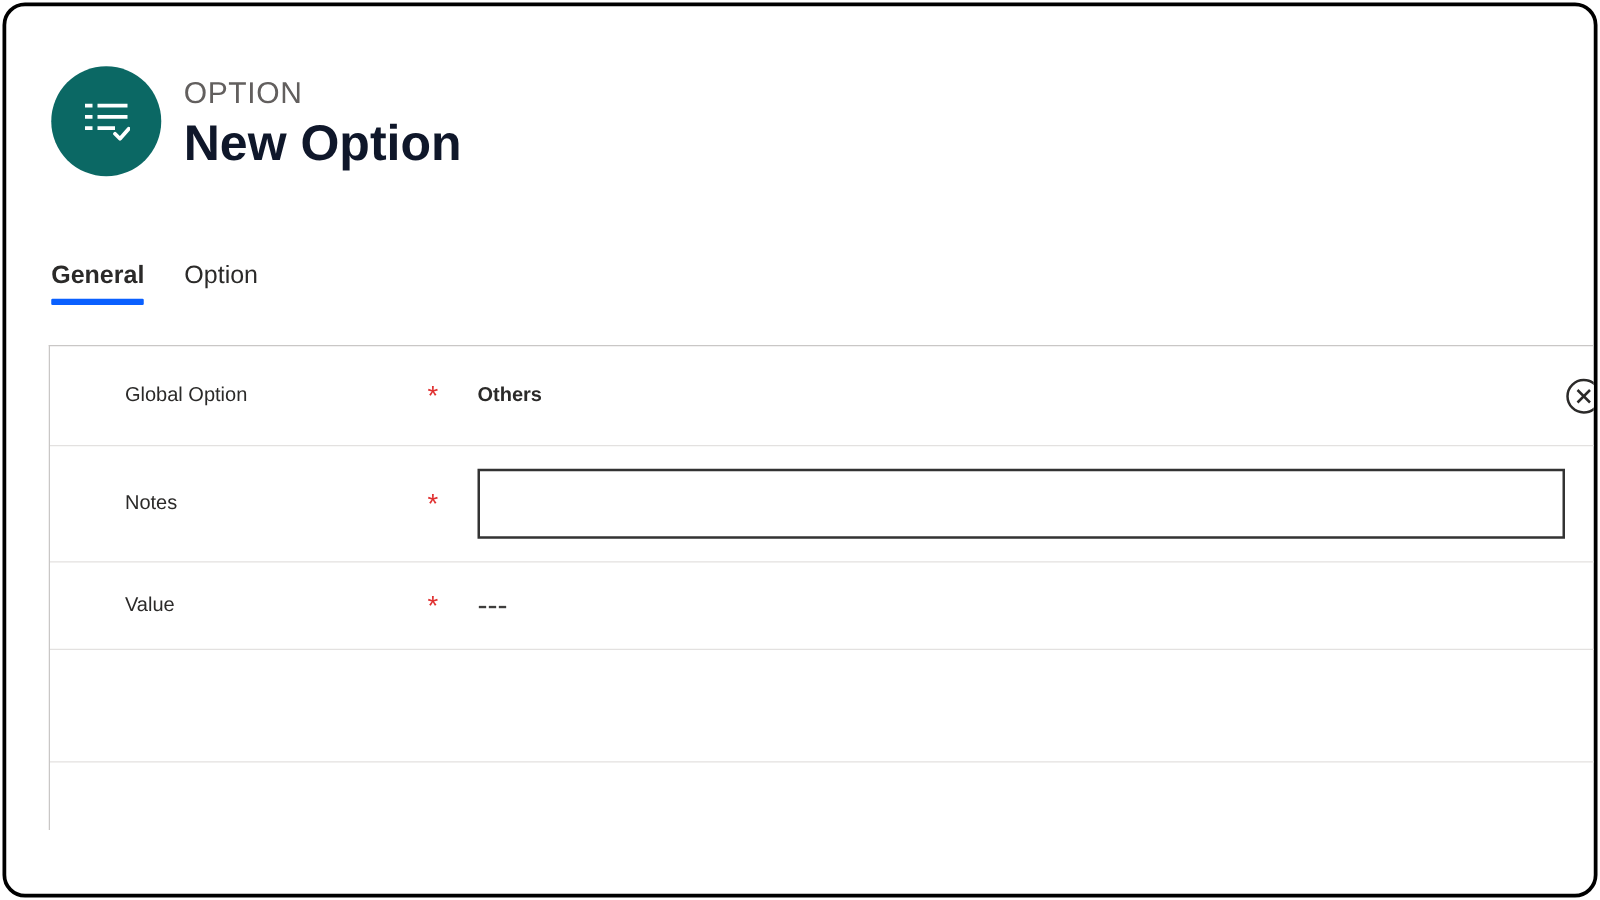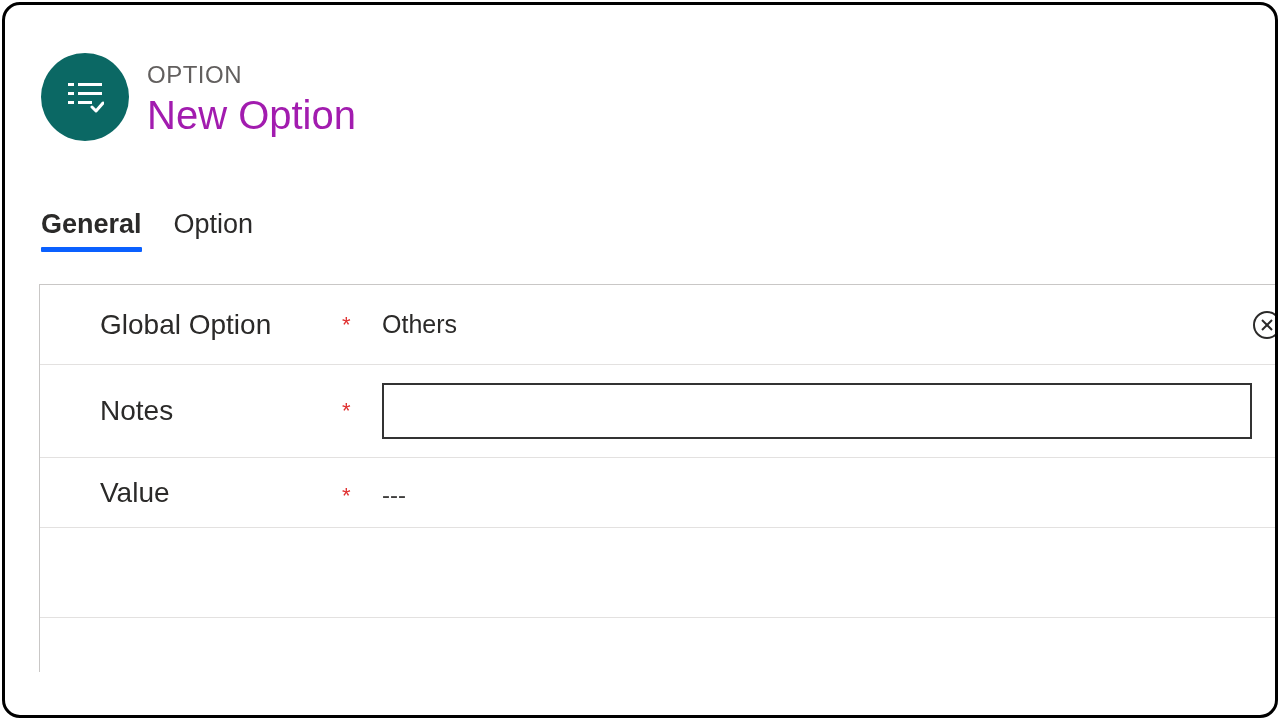--- a/index.html
+++ b/index.html
@@ -7,39 +7,39 @@
     .frame { position: absolute; top: 2px; left: 2px; width: 1276px; height: 716px; border: 3px solid #000; border-radius: 18px; background: #fff; overflow: hidden; }
 
     .header { display: flex; align-items: center; padding: 48px 0 0 36px; }
     .header-icon {
       width: 88px; height: 88px; border-radius: 50%;
       background: #0b6864; display: flex; align-items: center; justify-content: center;
       flex-shrink: 0;
     }
     .header-text { margin-left: 18px; }
     .entity-label { font-size: 24px; color: #625f5e; letter-spacing: 0.5px; margin-top: 4px; }
-    .page-title { font-size: 40px; font-weight: 400; color: #a21caf; margin-top: 4px; }
+    .page-title { font-size: 40px; font-weight: 700; color: #0f172a; margin-top: 4px; }
 
     .tabs { display: flex; gap: 32px; margin: 68px 0 0 36px; }
-    .tab { font-size: 27px; color: #2b2a29; padding-bottom: 10px; cursor: pointer; position: relative; }
+    .tab { font-size: 20px; color: #2b2a29; padding-bottom: 10px; cursor: pointer; position: relative; }
     .tab.active { font-weight: 600; }
     .tab.active::after { content: ""; position: absolute; left: 0; right: 0; bottom: -2px; height: 5px; background: #0a60ff; border-radius: 1px; }
 
     .panel-wrap { margin: 34px 0 0 34px; width: 1240px; border: 1px solid #c9c7c6; border-right: none; border-bottom: none; }
     .form-row { display: flex; align-items: center; border-bottom: 1px solid #e3e1e0; padding: 18px 0; min-height: 80px; }
     .form-row.last { border-bottom: 1px solid #e3e1e0; }
     .spacer-row { height: 90px; border-bottom: 1px solid #e3e1e0; }
     .bottom-row { height: 54px; }
 
     .row-lead { width: 60px; flex-shrink: 0; }
-    .row-label { width: 242px; font-size: 28px; color: #2b2a29; flex-shrink: 0; padding-left: 0; }
+    .row-label { width: 242px; font-size: 16px; color: #2b2a29; flex-shrink: 0; padding-left: 0; }
     .row-req { width: 28px; color: #e03030; font-size: 22px; flex-shrink: 0; text-align: left; }
     .row-value { flex: 1; display: flex; align-items: center; font-size: 24px; color: #2b2a29; padding-left: 12px; position: relative; }
 
-    .value-bold { font-weight: 400; font-size: 25px; }
+    .value-bold { font-weight: 700; font-size: 16px; }
     .value-placeholder { color: #2b2a29; opacity: 0.9; font-size: 24px; letter-spacing: 0; }
     .lookup-clear {
       position: absolute; right: -2px; top: 50%; transform: translateY(-50%);
       width: 28px; height: 28px; border: 2px solid #2b2a29; border-radius: 50%;
       display: flex; align-items: center; justify-content: center; cursor: pointer;
       background: #fff; overflow: hidden;
     }
 
     .text-input {
       width: 870px; height: 56px; border: 2px solid #333; font-size: 22px; padding: 4px 14px;
@@ -98,21 +98,21 @@
 
     <div class="form-row">
       <div class="row-lead"></div>
       <div class="row-label">Notes</div>
       <div class="row-req">*</div>
       <div class="row-value" style="position:relative;">
         <input class="text-input" type="text" autofocus="" value="" style="">
       </div>
     </div>
 
-    <div class="form-row last" style="min-height:70px;align-items:flex-end;">
+    <div class="form-row last" style="min-height:70px;">
       <div class="row-lead"></div>
       <div class="row-label">Value</div>
       <div class="row-req">*</div>
       <div class="row-value">
         <span class="value-placeholder">---</span>
       </div>
     </div>
 
     <div class="spacer-row"></div>
     <div class="bottom-row"></div>

